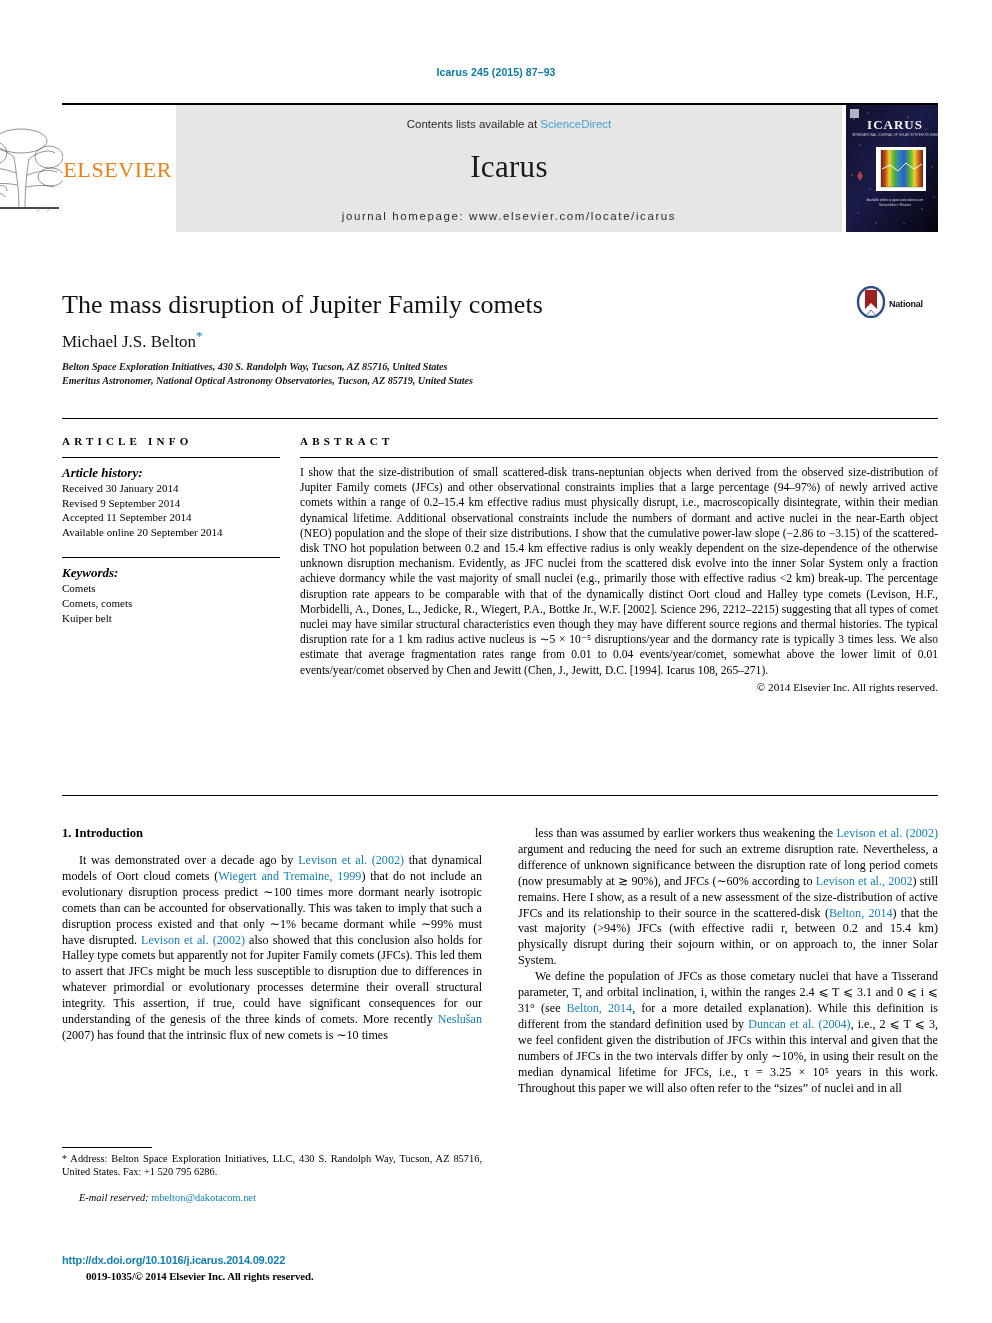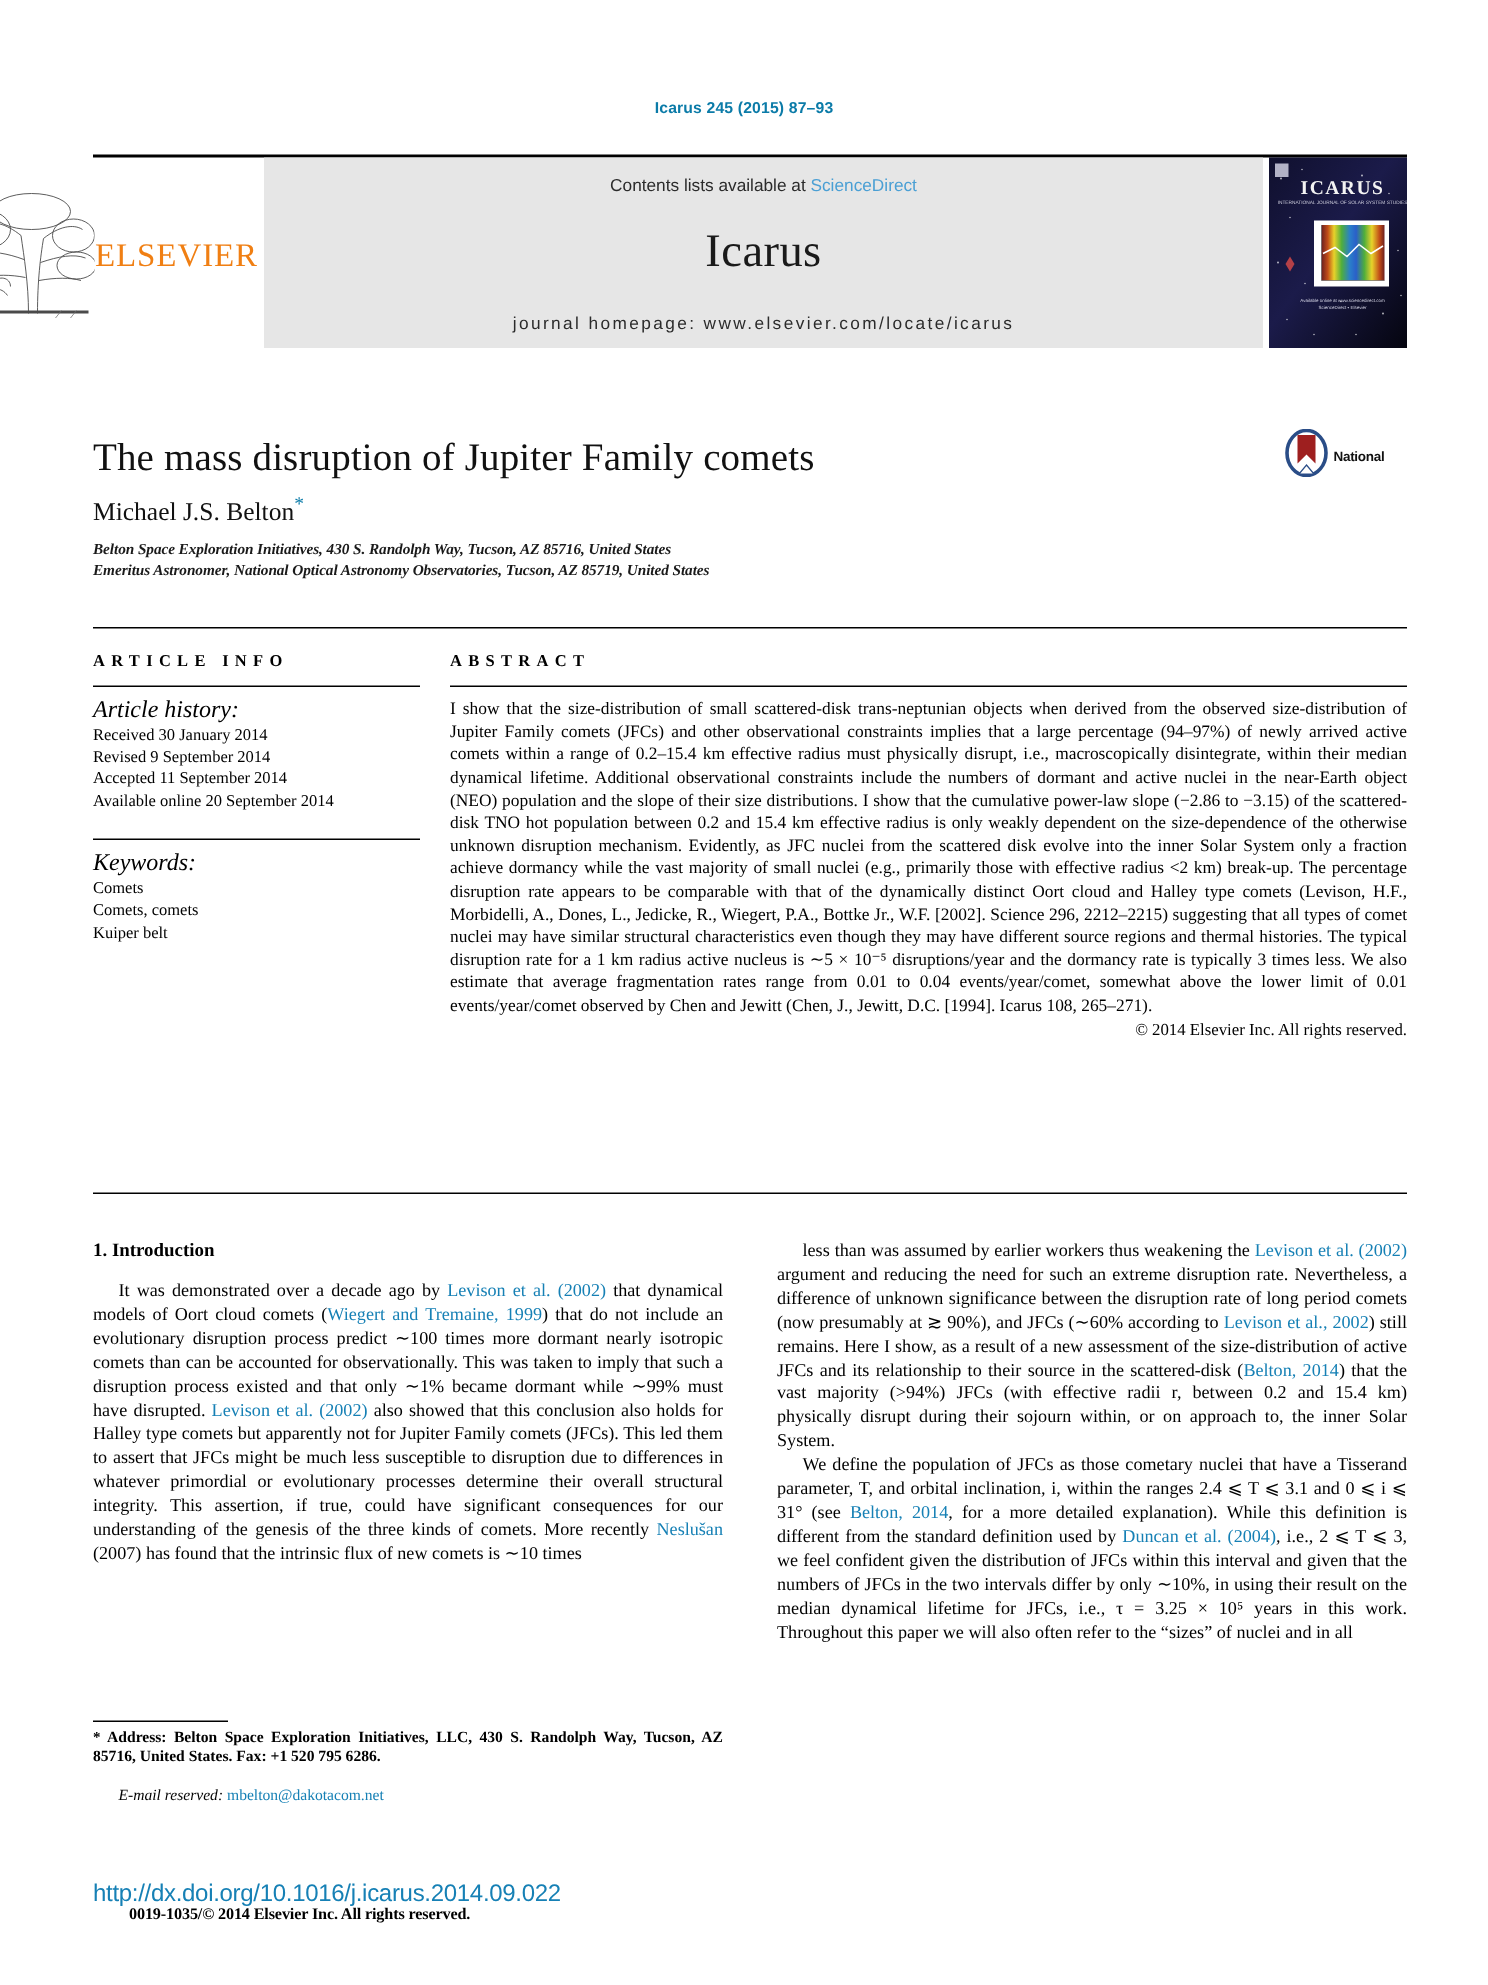--- a/index.html
+++ b/index.html
@@ -183,22 +183,22 @@
     color: #000;
   }
   .rule-thin {
     border-top: 1px solid #000;
     margin-top: 10px;
     margin-bottom: 7px;
   }
   .info-sub {
     font-family: "Liberation Serif", serif;
     font-style: italic;
-    font-weight: normal;
-    font-size: 16px;
+    font-weight: bold;
+    font-size: 13px;
   }
   .info-line {
     font-family: "Liberation Serif", serif;
     font-size: 11px;
     line-height: 14.6px;
   }
   .kw-block { margin-top: 18px; }
   .kw-rule { border-top: 1px solid #000; margin-bottom: 7px; }
 
   .abstract-text {
@@ -263,43 +263,42 @@
   }
   .footnote {
     position: absolute;
     top: 1152px;
     left: 62px;
     width: 420px;
     font-family: "Liberation Serif", serif;
     font-size: 10.4px;
     line-height: 13.4px;
     text-align: justify;
-    font-weight: bold;
   }
   .footnote .star { font-size: 10px; }
   .email-line {
     position: absolute;
     top: 1192px;
     left: 62px;
     width: 420px;
     font-family: "Liberation Serif", serif;
     font-size: 10.4px;
     text-indent: 17px;
   }
   .email-label { font-style: italic; }
   .email-addr { color: #1680b5; }
 
   .doi-line {
     position: absolute;
     top: 1254px;
     left: 62px;
     font-family: "Liberation Sans", sans-serif;
-    font-size: 16px;
+    font-size: 11px;
     color: #1680b5;
-    font-weight: normal;
+    font-weight: bold;
     letter-spacing: -0.2px;
   }
   .issn-line {
     position: absolute;
     top: 1270px;
     left: 62px;
     font-family: "Liberation Serif", serif;
     font-size: 10.8px;
     font-weight: bold;
     letter-spacing: -0.1px;

